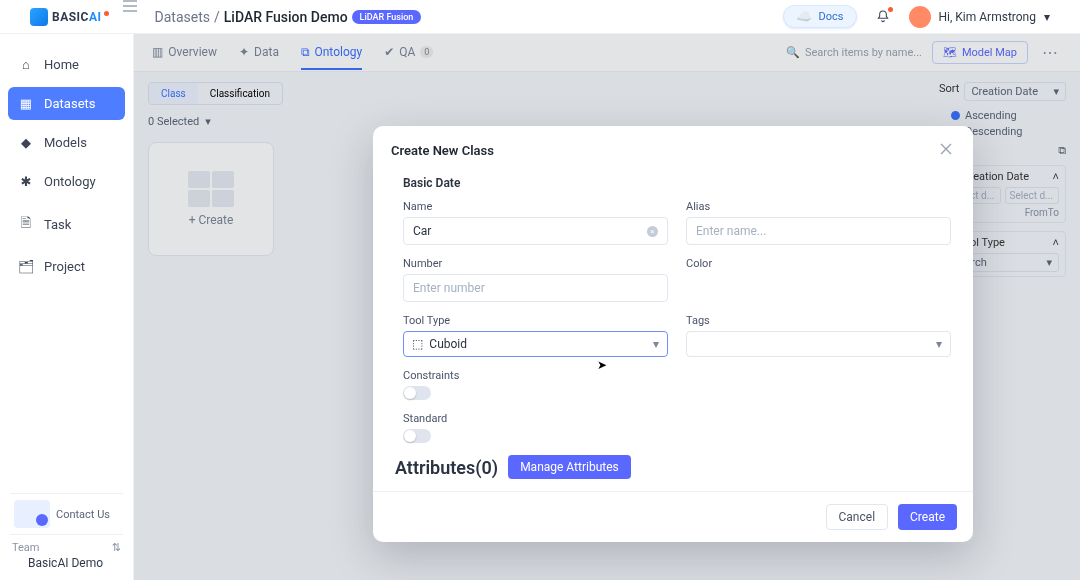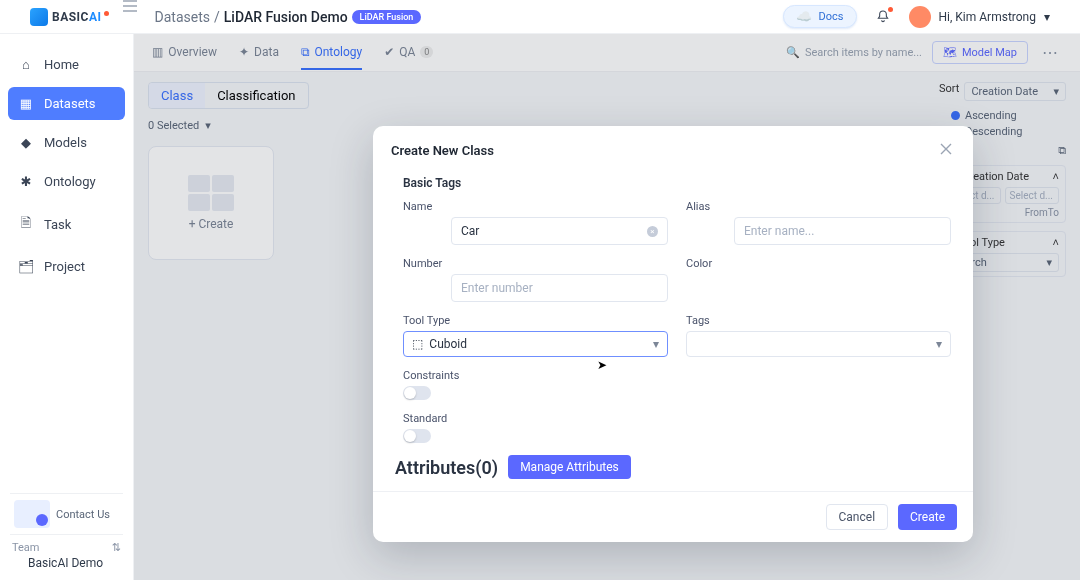--- a/index.html
+++ b/index.html
@@ -47,21 +47,21 @@
 .tab { display:flex; align-items:center; gap:5px; font-size:12px; color:#7c8697; padding:9px 0; border-bottom:2px solid transparent; cursor:pointer; }
 .tab.active { color:#3a71ff; border-bottom-color:#3a71ff; }
 .tab .badge-count { font-size:9px; background:#eee; color:#888; padding:1px 4px; border-radius:6px; }
 .tabs-right { margin-left:auto; display:flex; align-items:center; gap:10px; }
 .search-pseudo { display:flex; align-items:center; gap:5px; font-size:11px; color:#9aa4b3; }
 .model-map-btn { display:flex; align-items:center; gap:5px; font-size:11px; color:#5b68ff; border:1px solid #c9d4ff; padding:4px 10px; border-radius:4px; cursor:pointer; }
 .more-dots { color:#8a94a6; cursor:pointer; padding:0 4px; }
 
 .workspace { padding: 10px 14px; display:flex; }
 .workspace-main { flex:1; }
-.toggle-btns { display:inline-flex; border:1px solid #dbe3f0; border-radius:4px; overflow:hidden; font-size:13px; }
+.toggle-btns { display:inline-flex; border:1px solid #dbe3f0; border-radius:4px; overflow:hidden; font-size:10px; }
 .toggle-btn { padding:5px 12px; cursor:pointer; }
 .toggle-btn.active { color:#3a71ff; background:#eef3ff; }
 .selected-row { margin-top:10px; font-size:11px; color:#5a6678; display:flex; align-items:center; gap:6px; }
 .create-tile { margin-top:14px; width:126px; height:114px; border:1px solid #e4e9f2; border-radius:8px; background:#fff; display:flex; flex-direction:column; align-items:center; justify-content:center; gap:6px; color:#7c8697; font-size:12px; }
 .tile-art { width:46px; height:36px; display:grid; grid-template-columns:1fr 1fr; grid-template-rows:1fr 1fr; gap:2px; }
 .tile-art span { background:#e6eaf2; border-radius:2px; }
 
 .right-panel { width:135px; padding-left:8px; font-size:11px; color:#5a6678; }
 .rp-row { display:flex; align-items:flex-start; gap:5px; margin-bottom:8px; }
 .rp-select { border:1px solid #e0e5ee; border-radius:3px; padding:2px 6px; font-size:11px; color:#5a6678; flex:1; display:flex; justify-content:space-between; align-items:center; }
@@ -79,21 +79,21 @@
 .modal-scrim { position:absolute; inset:0; background:rgba(28,35,52,.12); }
 .modal { position:absolute; left:239px; top:92px; width:600px; background:#fff; border-radius:10px; box-shadow:0 14px 44px rgba(22,30,50,.22); padding:0; }
 .modal-hd { display:flex; align-items:flex-end; justify-content:space-between; padding:14px 18px 6px; }
 .modal-title { font-size:13px; font-weight:600; color:#1f2733; }
 .close-x { color:#9aa4b3; cursor:pointer; padding:3px; }
 .modal-body { padding: 6px 22px 12px 30px; }
 .section-title { font-size:12px; font-weight:600; color:#2a3342; margin:6px 0 10px; }
 .field-row { display:flex; gap:18px; margin-bottom:12px; }
 .field { flex:1; display:flex; flex-direction:column; gap:4px; }
 .field-label { font-size:11px; color:#49526a; }
-.input { border:1px solid #e1e6ef; border-radius:4px; padding:6px 9px; font-size:12px; color:#2a3342; display:flex; align-items:center; justify-content:space-between; min-height:28px;margin-left:48px; }
+.input { border:1px solid #e1e6ef; border-radius:4px; padding:6px 9px; font-size:12px; color:#2a3342; display:flex; align-items:center; justify-content:space-between; min-height:28px; }
 .input.placeholder { color:#a7b1c2; }
 .input .clear-dot { width:11px; height:11px; border-radius:50%; background:#c5ccd9; color:#fff; font-size:8px; display:flex; align-items:center; justify-content:center; cursor:pointer; }
 .select { border:1px solid #6f8fff; border-radius:4px; padding:5px 8px; font-size:12px; color:#2a3342; display:flex; align-items:center; gap:6px; }
 .select .chev { margin-left:auto; color:#7c8697; }
 .select-plain { border:1px solid #e1e6ef; }
 .color-swatch { width:12px; height:12px; background:#d8a320; border-radius:2px; }
 .shuffle-icn { color:#b7c0d0; cursor:pointer; font-size:11px; }
 .toggle { width:28px; height:14px; background:#dfe4ee; border-radius:8px; position:relative; cursor:pointer; }
 .toggle::after { content:""; position:absolute; width:12px; height:12px; background:#fff; border-radius:50%; top:1px; left:1px; box-shadow:0 1px 2px rgba(0,0,0,.2); }
 .attributes-row { display:flex; align-items:center; gap:10px; margin-top:8px; margin-left:-8px; }
@@ -294,21 +294,21 @@
   <div class="modal">
     <div class="modal-hd">
       <span class="modal-title">Create New Class</span>
       <span class="close-x">
         <svg width="12" height="12" viewBox="0 0 12 12">
             <path d="M1 1l10 10M11 1L1 11" stroke="#9aa4b3" stroke-width="1.4"></path>
           </svg>
       </span>
     </div>
     <div class="modal-body">
-      <div class="section-title">Basic Tags</div>
+      <div class="section-title">Basic Date</div>
 
       <div class="field-row">
         <div class="field">
           <span class="field-label">Name</span>
           <div class="input">
             <span>Car</span>
             <span class="clear-dot">×</span>
           </div>
         </div>
         <div class="field">

